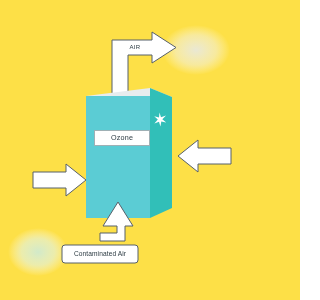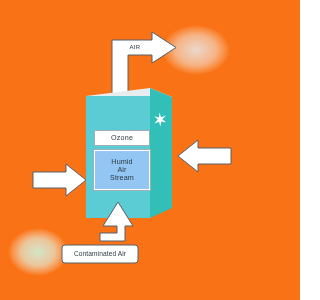--- a/index.html
+++ b/index.html
@@ -7,21 +7,21 @@
     padding: 0;
     background: #ffffff;
   }
   body {
     font-family: "Liberation Sans", sans-serif;
   }
   #canvas {
     position: relative;
     width: 300px;
     height: 300px;
-    background: #f97316;
+    background: #fde047;
     overflow: hidden;
   }
   #canvas svg.layer {
     position: absolute;
     left: 0;
     top: 0;
     width: 300px;
     height: 300px;
   }
   .lbl {
@@ -163,21 +163,16 @@
              L 103,226
              Z" fill="#ffffff" stroke="#57606a" stroke-width="1" stroke-linejoin="round"></path>
 
     <rect x="62" y="245" width="76" height="18" rx="3" ry="3" fill="#ffffff" stroke="#57606a" stroke-width="1"></rect>
   </svg>
 
   <div class="lbl" id="air-label">AIR</div>
 
   <div class="lbl" id="ozone-box">Ozone</div>
 
-  <div class="lbl" id="humid-box">
-    <span>Humid</span>
-    <span>Air</span>
-    <span>Stream</span>
-  </div>
 
   <div class="lbl" id="contaminated-label">Contaminated Air</div>
 
 </div>
 
 </body></html>

